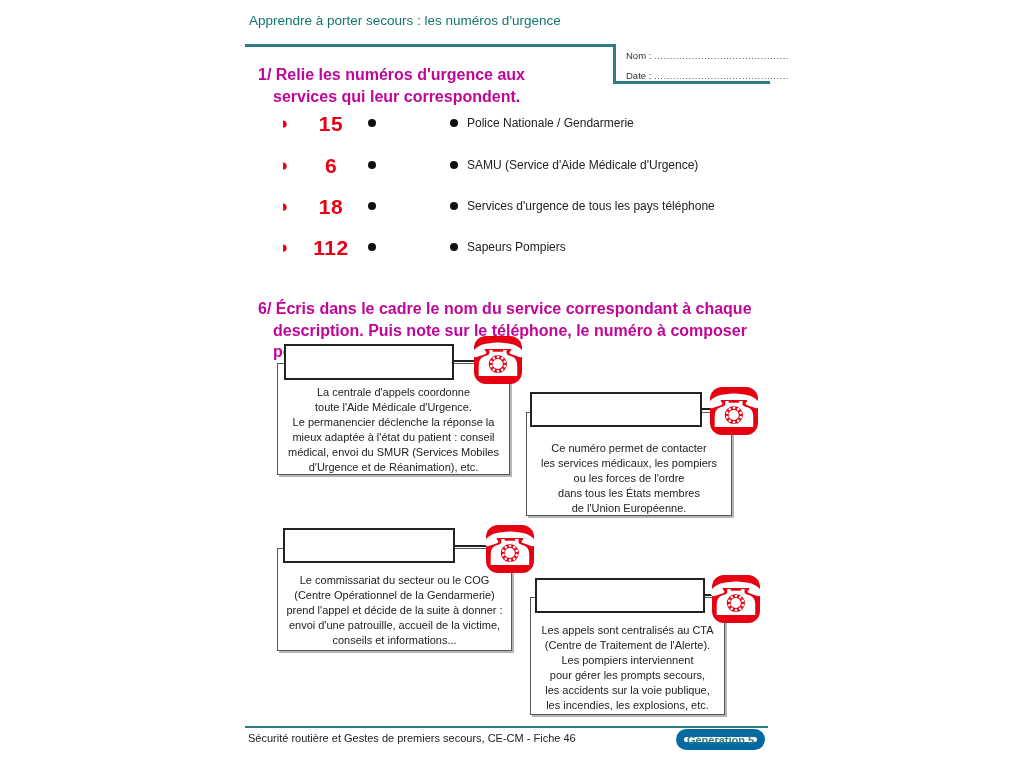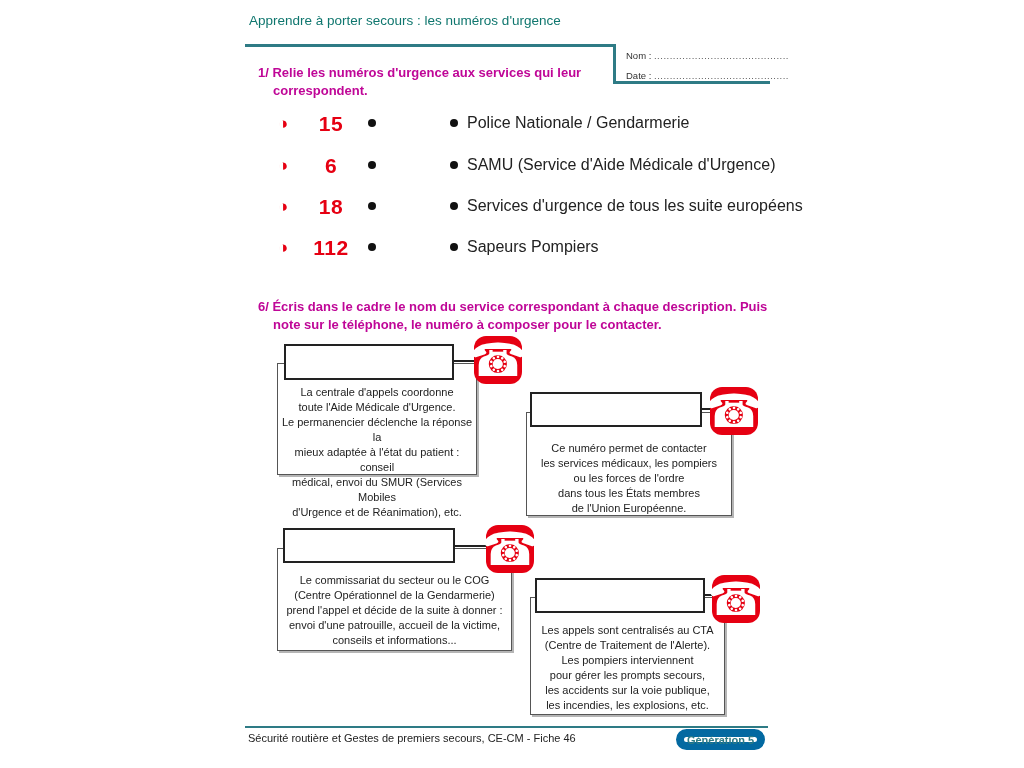--- a/index.html
+++ b/index.html
@@ -10,32 +10,32 @@
   .abs { position:absolute; }
 
   
   .doc-title { font-size:13.5px; color:#0f766e; }
   .teal { background:#2e7b85; }
   .field-row { font-size:9.5px; color:#333; white-space:nowrap; }
   .field-label { color:#333; }
   .dots { letter-spacing:0.5px; color:#555; }
 
   
-  .ex-heading { color:#bf0697; font-weight:bold; font-size:13px; line-height:1.35;
+  .ex-heading { color:#bf0697; font-weight:bold; font-size:16px; line-height:1.35;
     padding-left:15px; text-indent:-15px; }
 
   
   .match-row { display:flex; align-items:center; height:30px; }
   .dial-icon { width:26px; text-align:left; color:#e60012; font-size:17px; line-height:1; }
   .emg-number { width:54px; text-align:center; color:#e60012; font-weight:bold;
     font-size:21px; letter-spacing:0.5px; line-height:1; }
   .dot { width:8px; height:8px; border-radius:50%; background:#111; flex:0 0 auto; }
   .dot-a { margin-left:10px; }
   .dot-b { margin-left:74px; }
-  .svc-label { margin-left:9px; font-size:16px; color:#222; white-space:nowrap; }
+  .svc-label { margin-left:9px; font-size:12px; color:#222; white-space:nowrap; }
 
   
   .desc-box { position:absolute; background:#fff; border:1px solid #555;
     box-shadow:2px 2px 0 #b5b5b5; font-size:11px; line-height:15px; text-align:center;
     color:#222; white-space:pre-line; z-index:1; }
   .answer-frame { position:absolute; background:#fff; border:2px solid #222; z-index:3; }
   .connector { position:absolute; height:2px; background:#222; z-index:2; }
   .phone-icon { position:absolute; width:48px; height:48px; background:#e60012;
     border-radius:12px; color:#fff; display:flex; align-items:center; justify-content:center;
     font-size:46px; line-height:1; z-index:4; }
@@ -80,33 +80,33 @@
     <span class="emg-number">6</span>
     <span class="dot dot-a"></span>
     <span class="dot dot-b"></span>
     <span class="svc-label">SAMU (Service d'Aide Médicale d'Urgence)</span>
   </div>
   <div class="abs match-row" style="left:278px; top:191px;">
     <span class="dial-icon">◑</span>
     <span class="emg-number">18</span>
     <span class="dot dot-a"></span>
     <span class="dot dot-b"></span>
-    <span class="svc-label">Services d'urgence de tous les suite européens</span>
+    <span class="svc-label">Services d'urgence de tous les pays téléphone</span>
   </div>
   <div class="abs match-row" style="left:278px; top:232px;">
     <span class="dial-icon">◑</span>
     <span class="emg-number">112</span>
     <span class="dot dot-a"></span>
     <span class="dot dot-b"></span>
     <span class="svc-label">Sapeurs Pompiers</span>
   </div>
 
   <div class="abs ex-heading" style="left:258px; top:298px; width:517px;">6/ Écris dans le cadre le nom du service correspondant à chaque description. Puis note sur le téléphone, le numéro à composer pour le contacter.</div>
 
-  <div class="desc-box" style="left:277px; top:363px; width:200px; height:112px; padding-top:21px;">La centrale d'appels coordonne
+  <div class="desc-box" style="left:277px; top:363px; width:233px; height:112px; padding-top:21px;">La centrale d'appels coordonne
 toute l'Aide Médicale d'Urgence.
 Le permanencier déclenche la réponse la
 mieux adaptée à l'état du patient : conseil
 médical, envoi du SMUR (Services Mobiles
 d'Urgence et de Réanimation), etc.</div>
   <div class="connector" style="left:450px; top:360px; width:30px;"></div>
   <div class="answer-frame" style="left:284px; top:344px; width:170px; height:36px;"></div>
   <div class="phone-icon" style="left:474px; top:336px;">
       <span>☎</span>
     </div>

